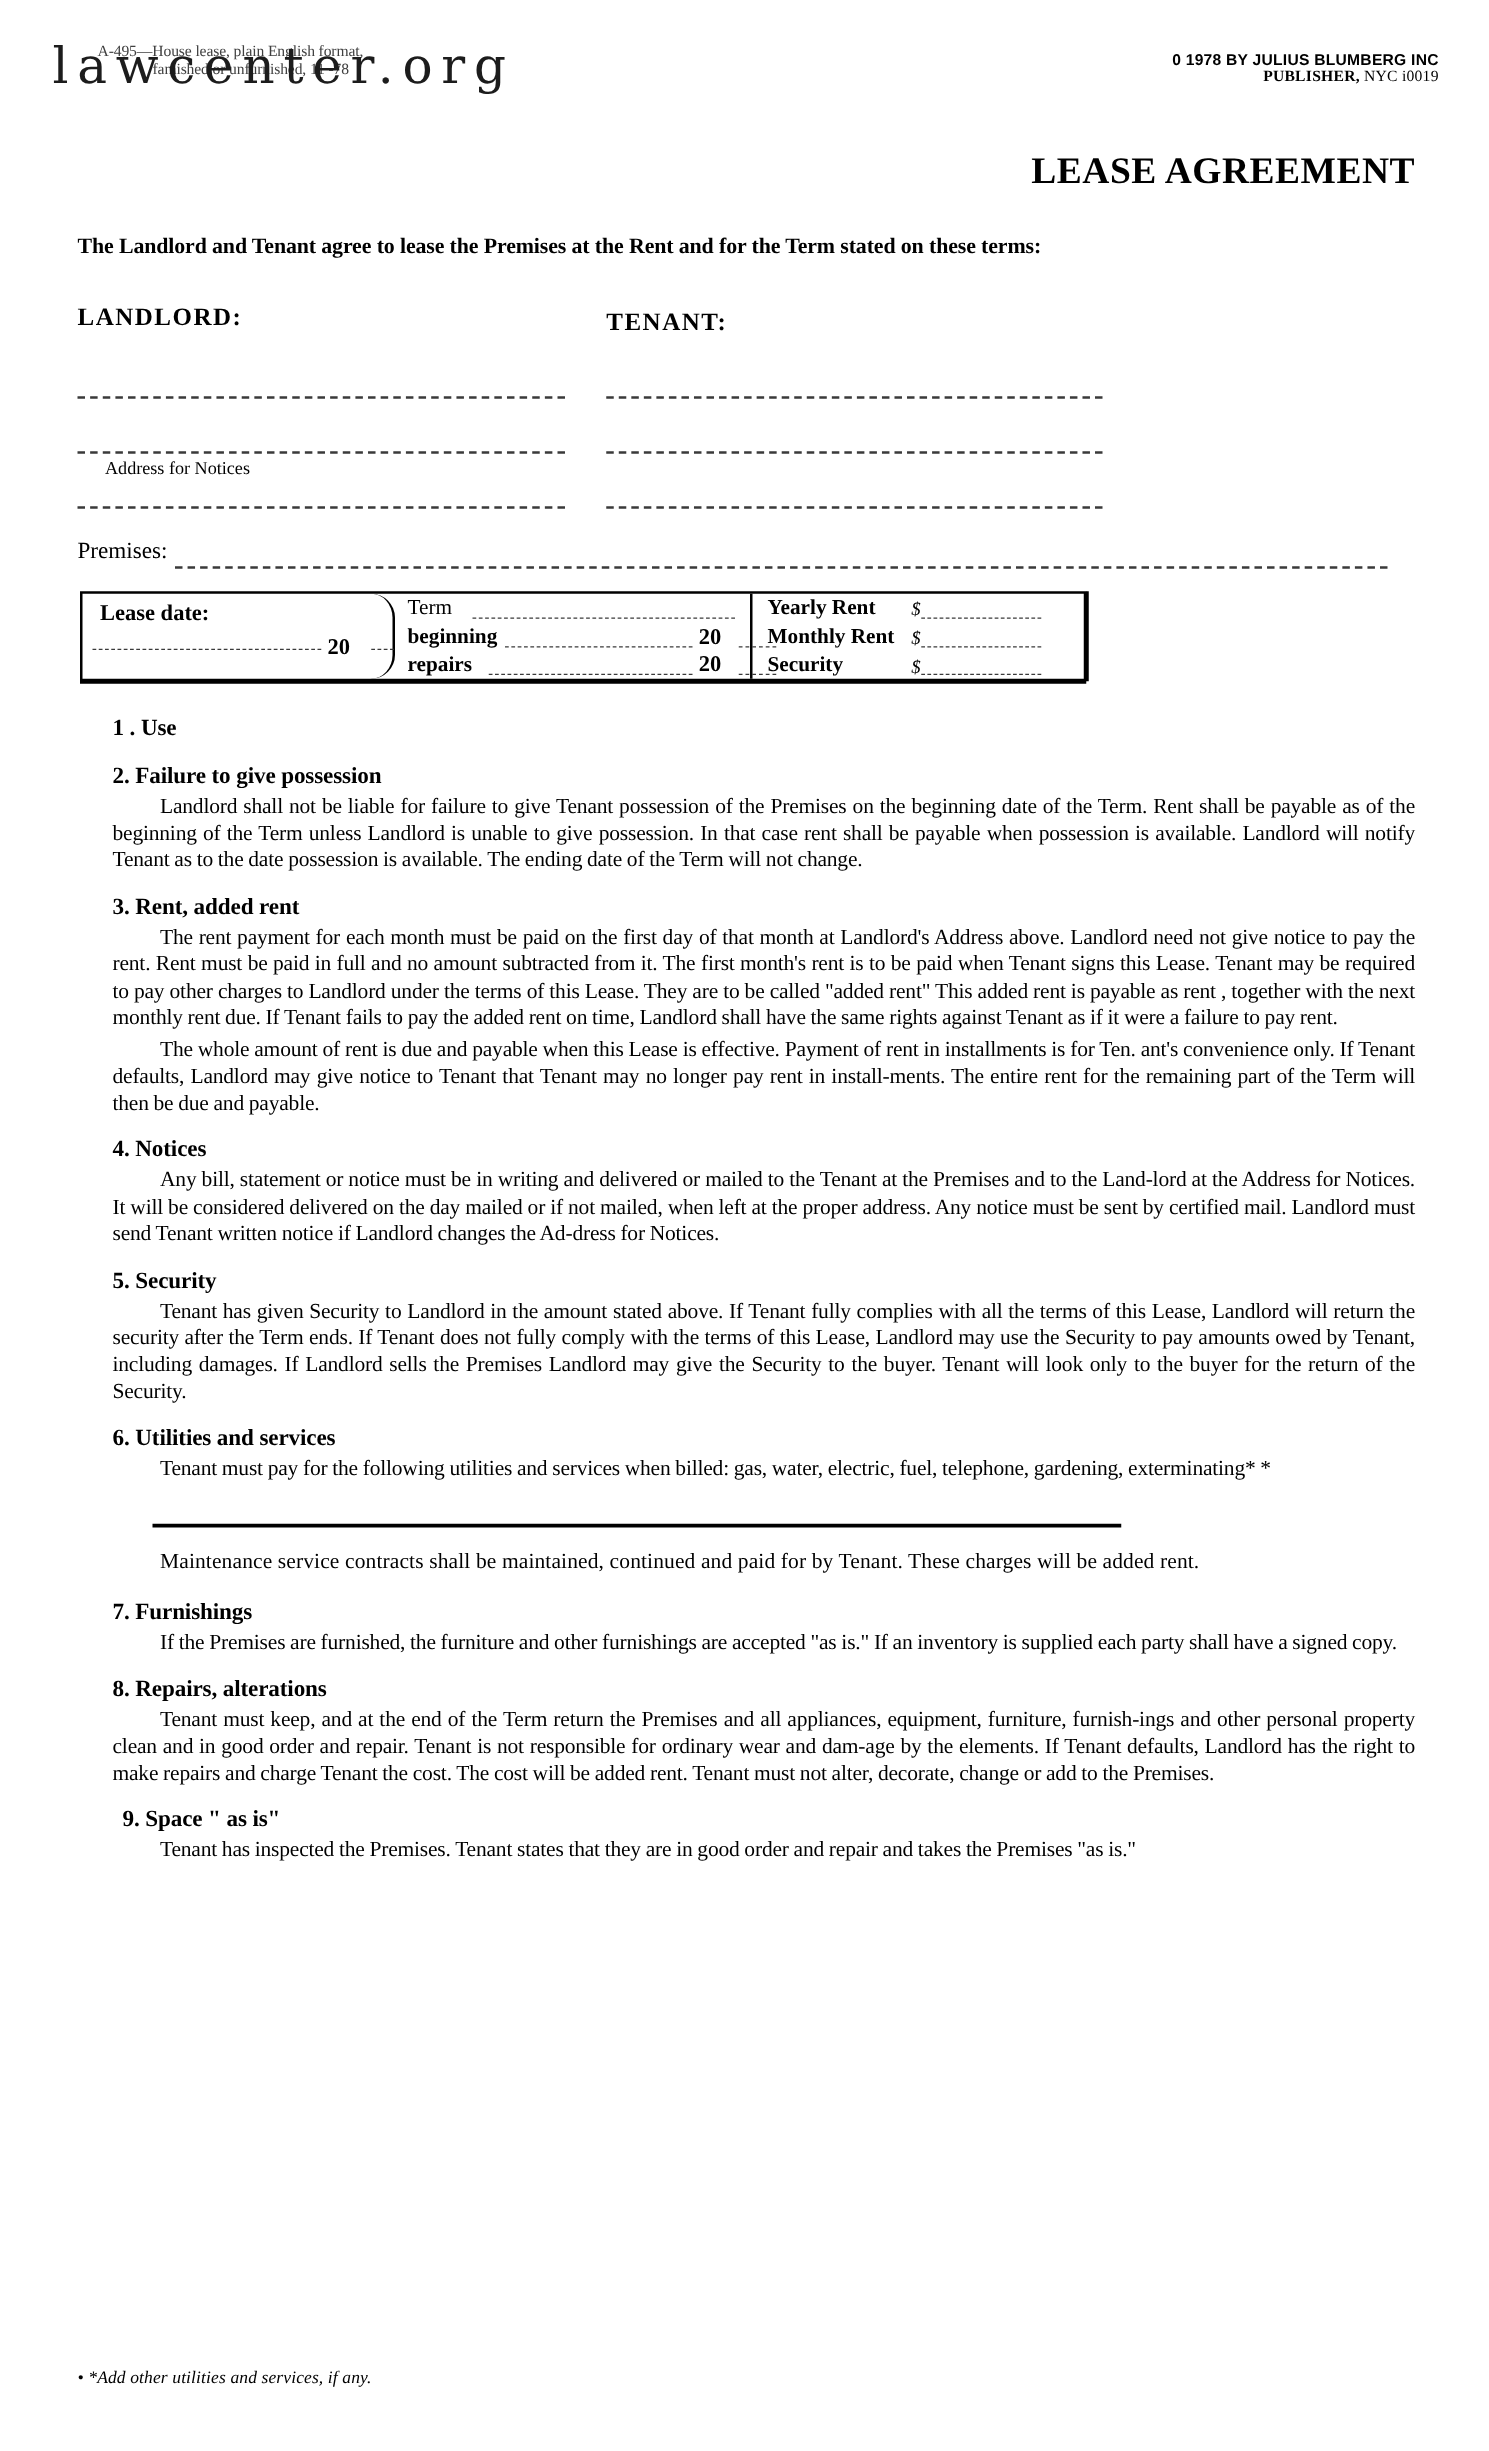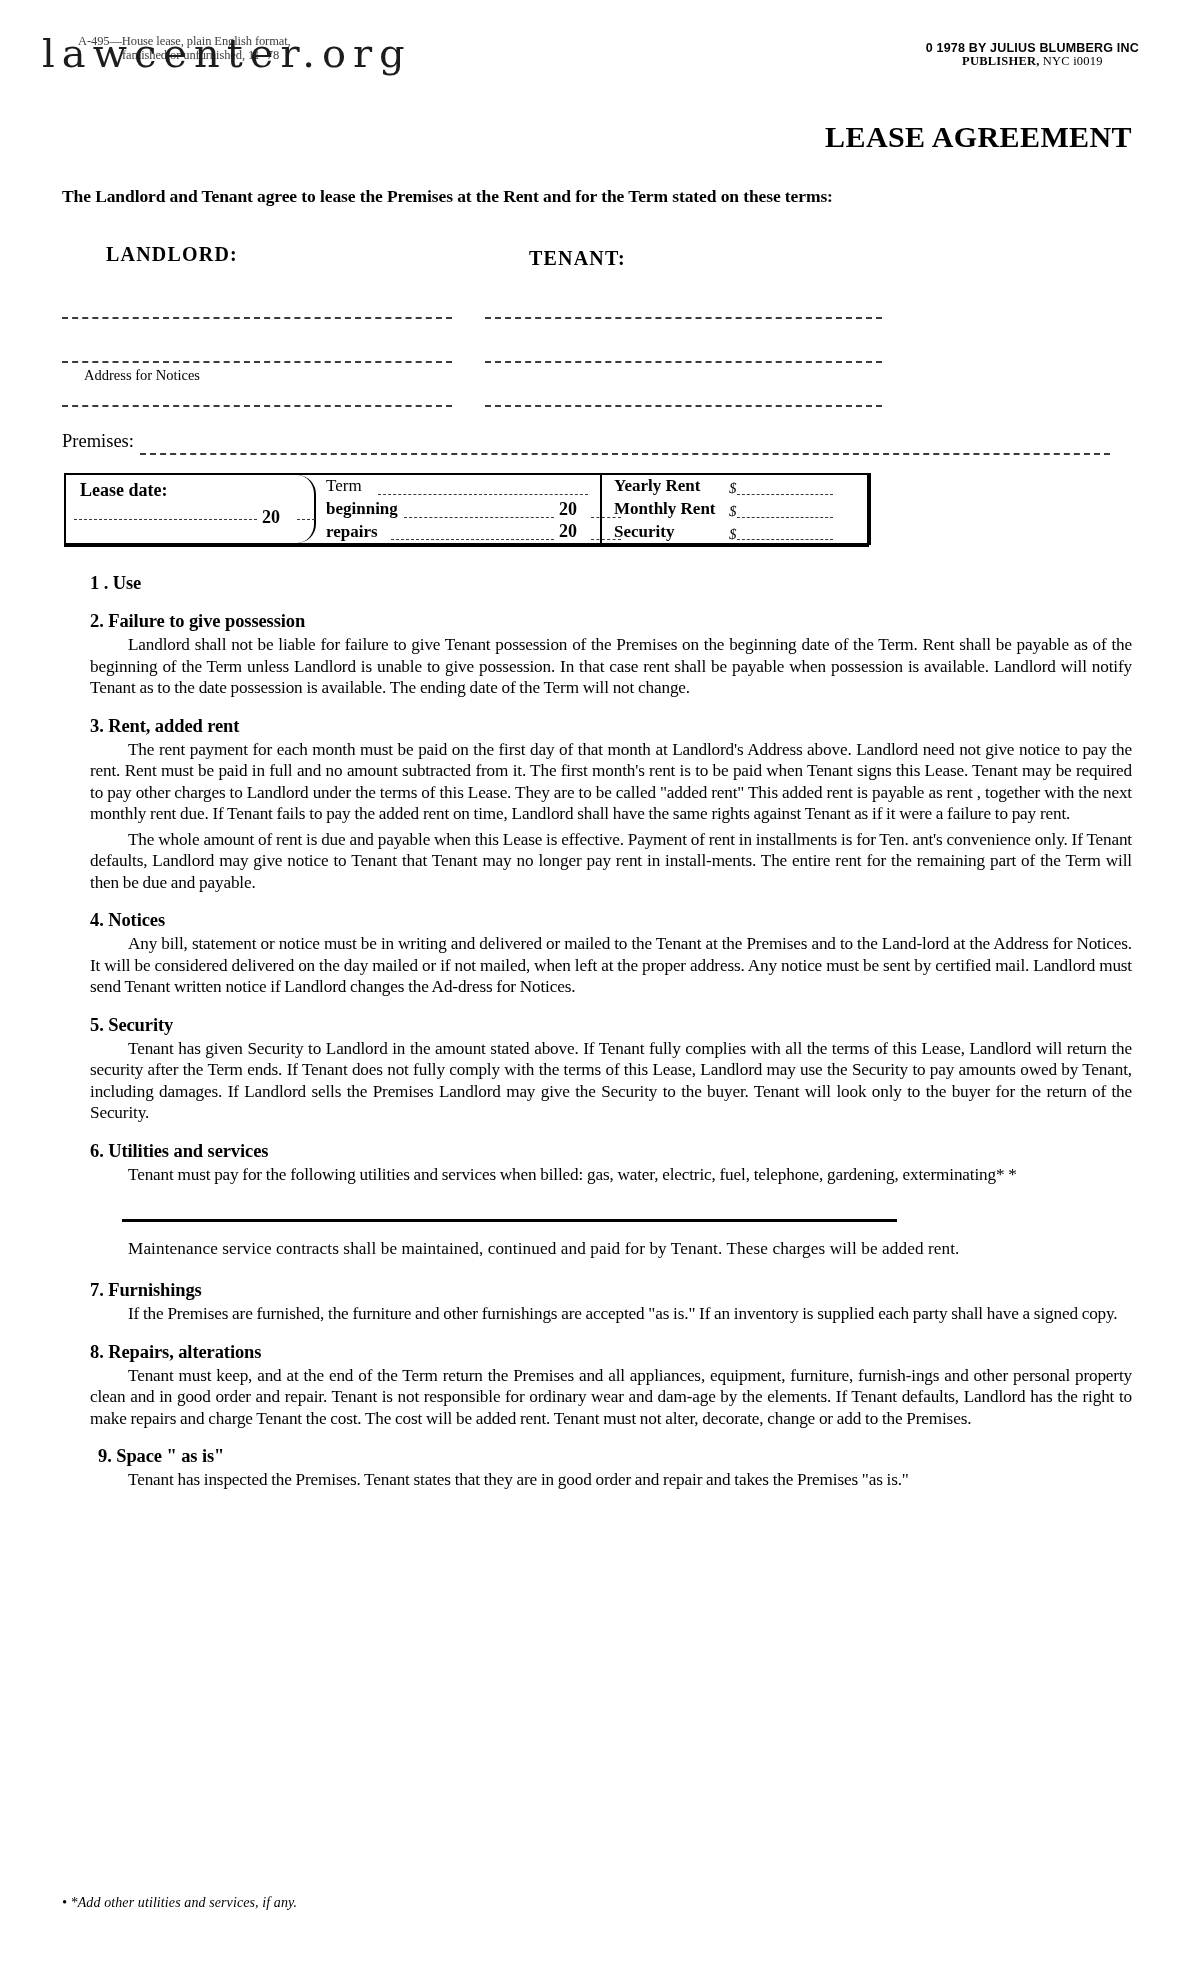--- a/index.html
+++ b/index.html
@@ -44,23 +44,23 @@
     left: 42px;
     top: 30px;
     font-family: "DejaVu Serif", "Liberation Serif", serif;
     font-size: 40px;
     letter-spacing: 7px;
     color: #1c1c1c;
     white-space: nowrap;
   }
   .copyright {
     position: absolute;
-    right: 52px;
+    right: 40px;
     top: 42px;
-    text-align: center;
+    text-align: right;
     line-height: 13px;
   }
   .copyright .c1 {
     display:block;
     font-family: "Liberation Sans", "DejaVu Sans", sans-serif;
     font-weight: bold;
     font-size: 12.5px;
     letter-spacing: 0.2px;
   }
   .copyright .c2 {
@@ -97,21 +97,20 @@
   .parties {
     position: relative;
     margin-top: 36px;
     height: 170px;
   }
   .party-label {
     position: absolute;
     font-size: 20px;
     font-weight: bold;
     letter-spacing: 1.2px;
-    margin-left: 44px;
   }
   .landlord-label { left: 0; top: 0; }
   .tenant-label   { left: 423px; top: 4px; }
 
   .dash-line {
     position: absolute;
     height: 0;
     border-top: 2px dashed #3a3a3a;
   }
   .ll-1 { left: 0;   top: 74px;  width: 390px; }

